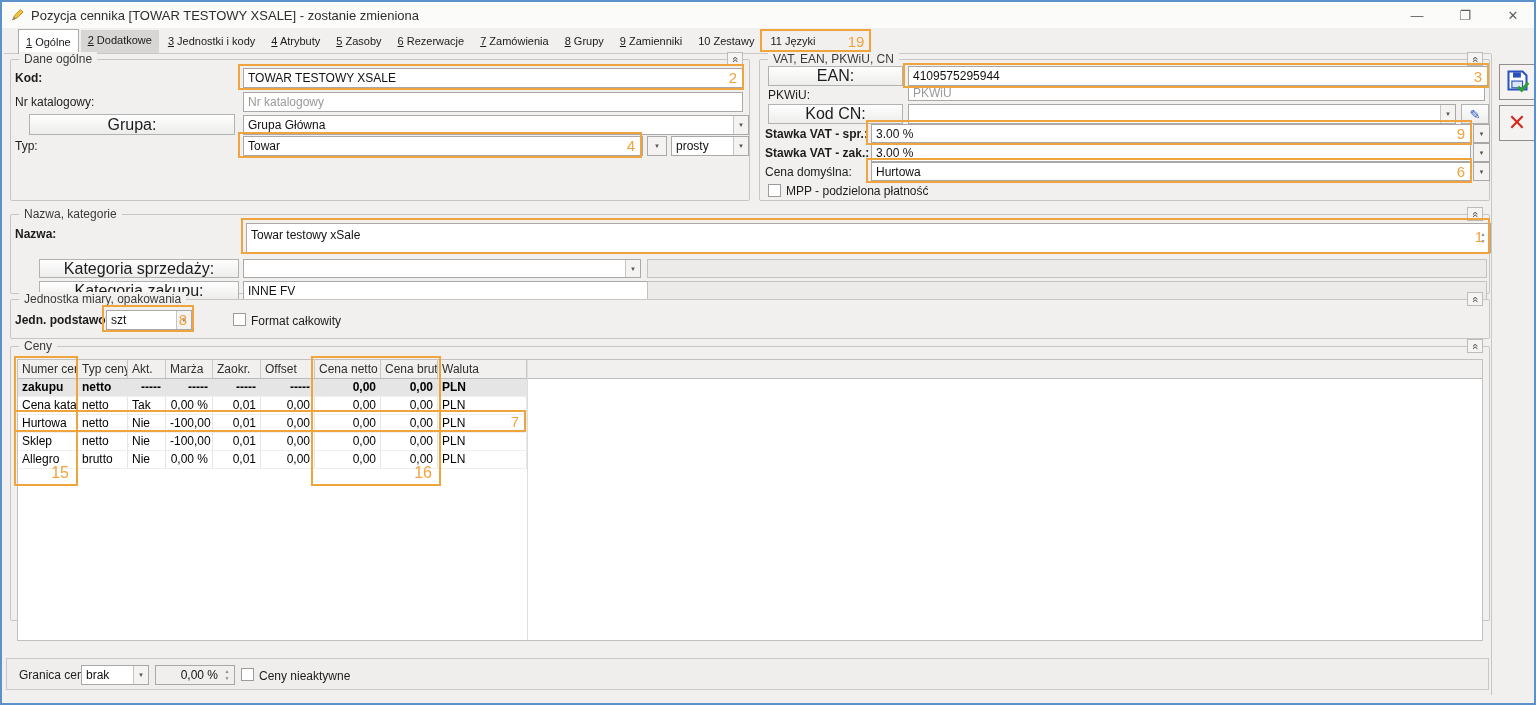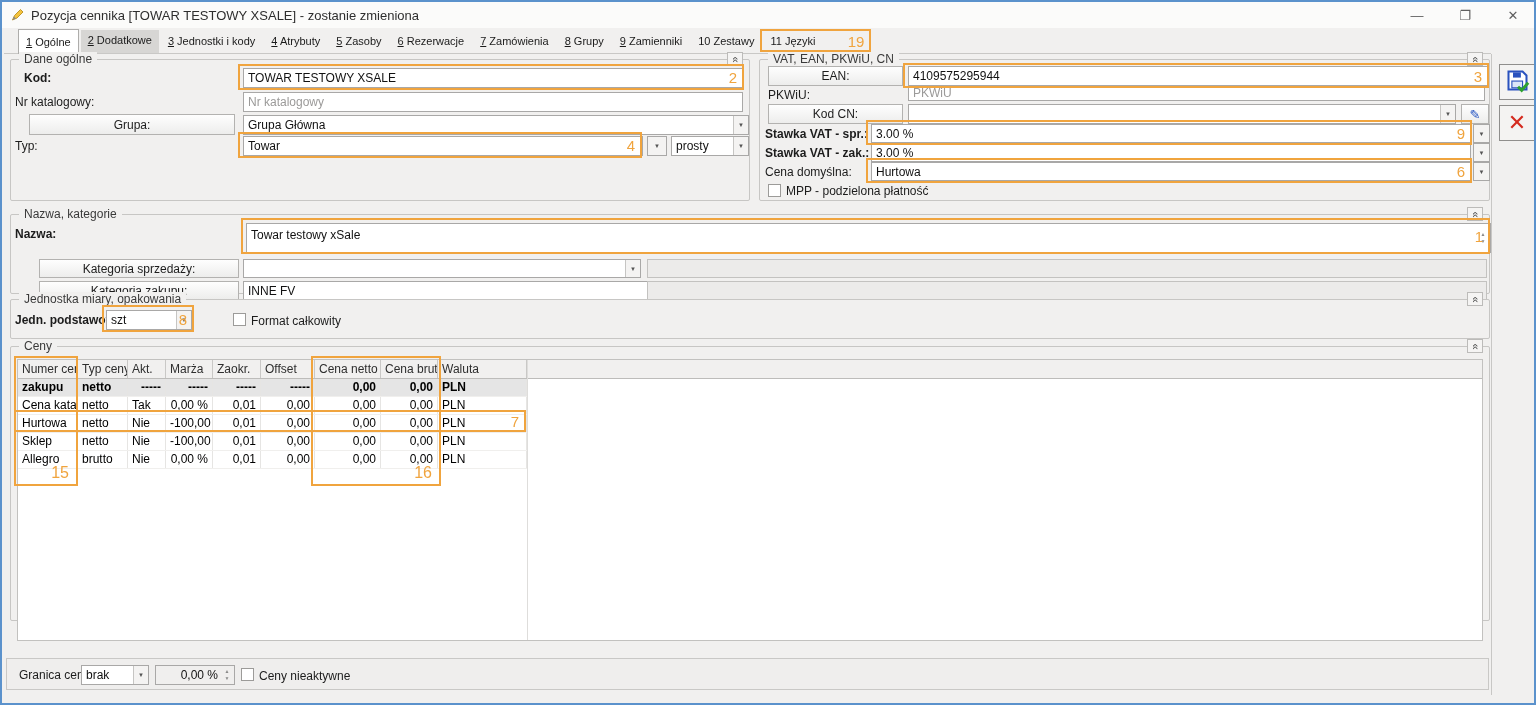--- a/index.html
+++ b/index.html
@@ -30,21 +30,21 @@
   .chevron span { display:block; transform:rotate(90deg); font-size:11px; line-height:1; }
 
   
   .lbl { position:absolute; font-size:12px; color:#1c1c1c; white-space:nowrap; }
   .b { font-weight:bold; }
   .inp, .combo, .gray-field, .spinfield { position:absolute; background:#fff; border:1px solid #a9a8a7; font-size:12px; color:#111; display:flex; align-items:center; padding:0 4px; white-space:nowrap; overflow:hidden; }
   .inp .ph, .ph { color:#9b9a99; }
   .combo { padding-right:17px; }
   .dd { position:absolute; right:0; top:0; bottom:0; width:15px; background:#f4f3f2; border-left:1px solid #c6c5c3; display:flex; align-items:center; justify-content:center; font-size:6px; color:#555; }
   .ddbtn { position:absolute; background:#f4f3f2; border:1px solid #a9a8a7; display:flex; align-items:center; justify-content:center; font-size:6px; color:#555; }
-  .btnlbl { position:absolute; background:linear-gradient(#fefefe,#ededec); border:1px solid #b3b2b0; display:flex; align-items:center; justify-content:center; font-size:12px; color:#1c1c1c; white-space:nowrap;text-align:center; }
+  .btnlbl { position:absolute; background:linear-gradient(#fefefe,#ededec); border:1px solid #b3b2b0; display:flex; align-items:center; justify-content:center; font-size:16px; color:#1c1c1c; white-space:nowrap;text-align:center; }
   .gray-field { background:#ecebea; border-color:#c3c2c0; }
   .checkbox { position:absolute; width:13px; height:13px; background:#fff; border:1px solid #9c9b99; }
   .spinner { position:absolute; right:1px; top:1px; bottom:1px; width:12px; display:flex; flex-direction:column; align-items:center; justify-content:center; color:#8a8a8a; font-size:5px; line-height:1.4; }
   .pencil-btn { position:absolute; background:linear-gradient(#fefefe,#ededec); border:1px solid #b3b2b0; display:flex; align-items:center; justify-content:center; color:#1f4fc0; font-size:13px; }
   .spinfield { background:#f0efee; justify-content:flex-end; padding-right:16px; }
 
   
   .tbl-panel { position:absolute; left:6px; top:12px; width:1466px; height:282px; background:#fff; border:1px solid #c2c1bf; overflow:hidden; }
   .thead { display:flex; height:19px; background:#f1f0ef; border-bottom:1px solid #bdbcba; }
   .th { border-right:1px solid #c9c8c6; padding:2px 4px; font-size:12px; color:#2e2e2e; white-space:nowrap; overflow:hidden; flex:none; }
@@ -66,21 +66,21 @@
   .cancel-x { color:#d42a1e; font-size:22px; font-weight:bold; line-height:1; }
 
   
   .ann { position:absolute; border:2px solid #f0a43e; color:#f0a43e; font-size:15px; pointer-events:none; z-index:60; }
   .ann .num { position:absolute; right:5px; top:50%; transform:translateY(-50%); line-height:1; }
   .ann.bl .num { top:auto; transform:none; bottom:3px; right:7px; font-size:16px; }
   #a19 { left:-3px; top:-2px; height:23px; width:calc(100% + 52px); }
 
   
   #g-dane { left:8px; top:57px; width:740px; height:142px; }
-  #l-kod { left:13px; top:11px; }
+  #l-kod { left:4px; top:11px; }
   #f-kod { left:232px; top:8px; width:500px; height:20px; }
   #l-nrkat { left:4px; top:35px; }
   #f-nrkat { left:232px; top:32px; width:500px; height:20px; }
   #b-grupa { left:18px; top:54px; width:206px; height:21px; }
   #f-grupa { left:232px; top:55px; width:506px; height:20px; }
   #l-typ { left:4px; top:79px; }
   #f-typ { left:232px; top:76px; width:400px; height:20px; }
   #dd-typ { left:636px; top:76px; width:20px; height:20px; }
   #f-prosty { left:660px; top:76px; width:78px; height:20px; }
 

